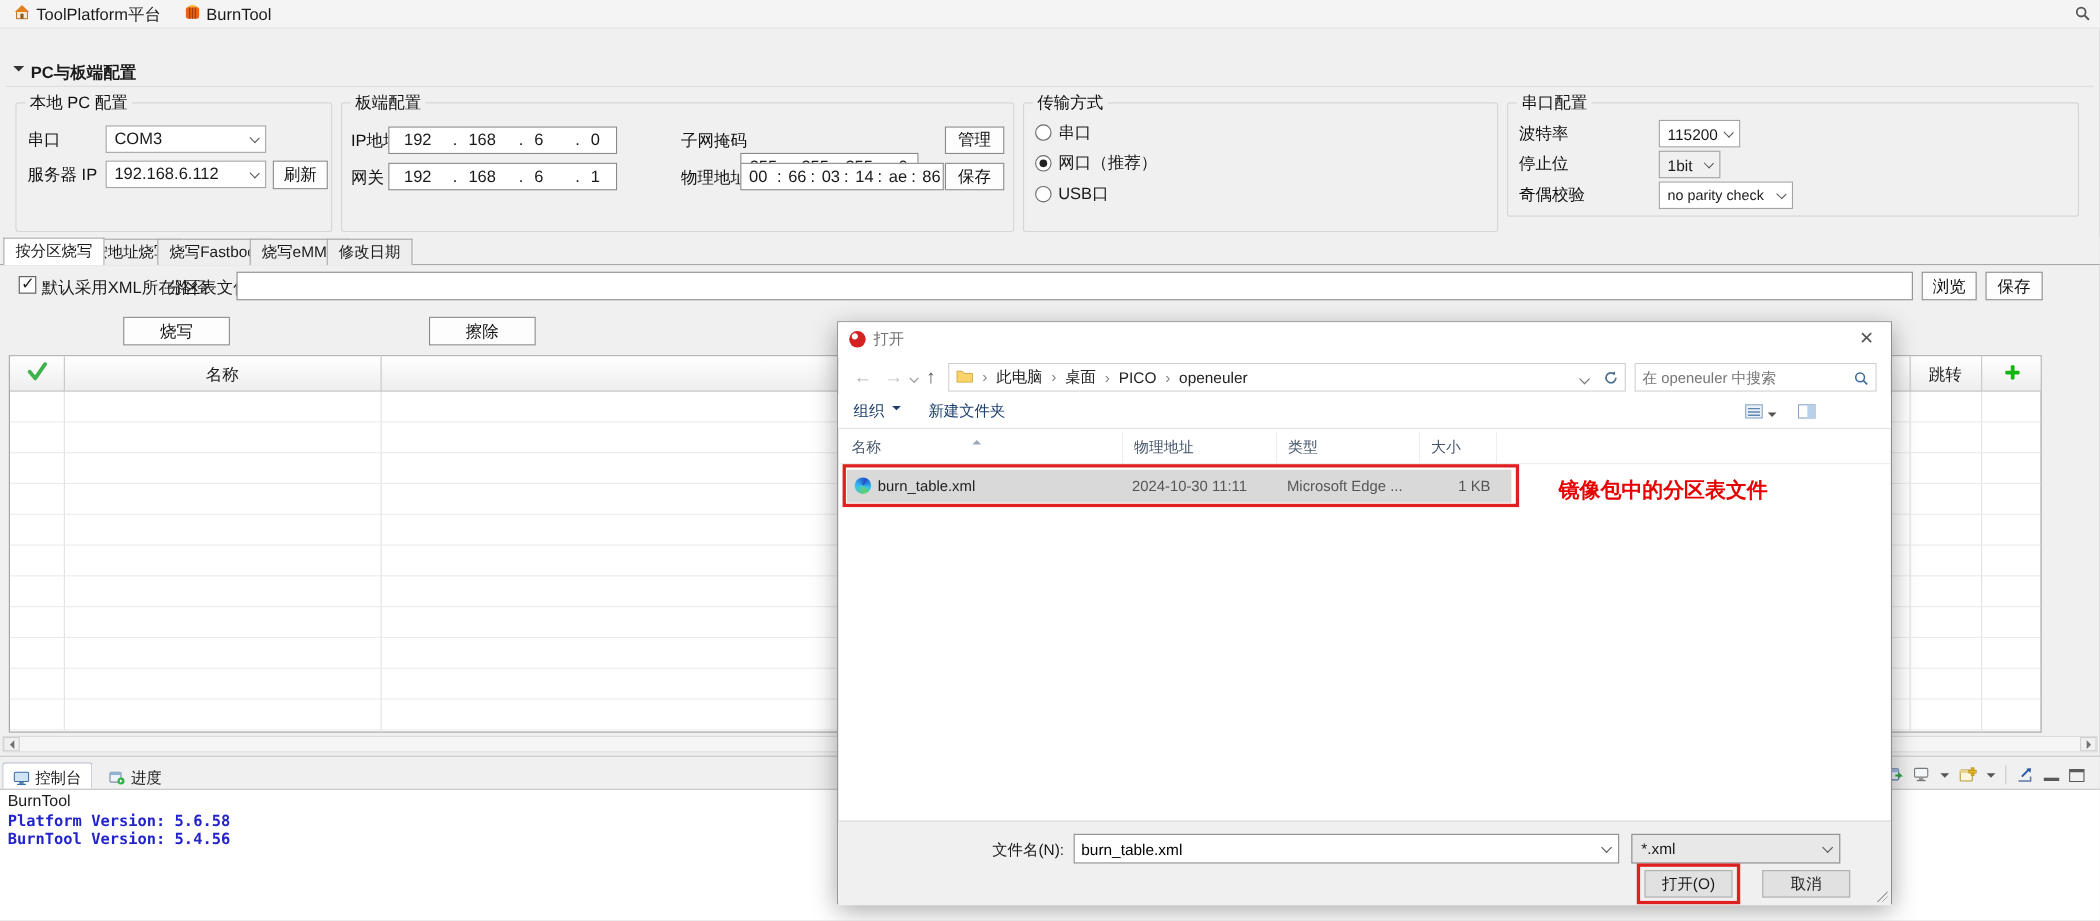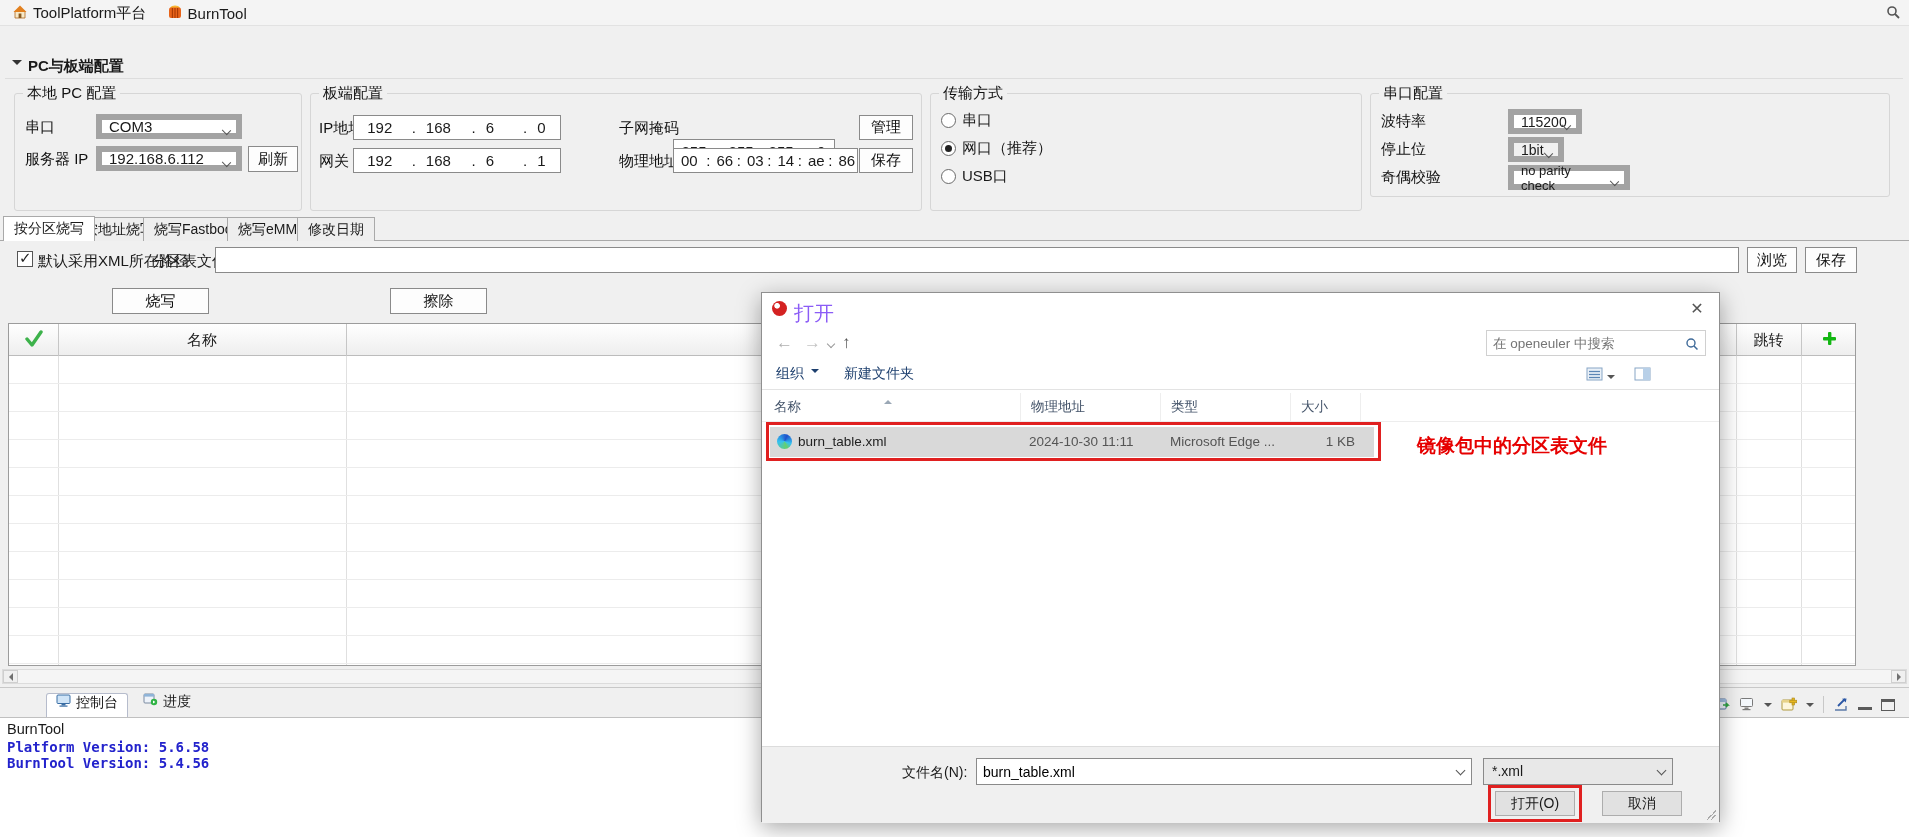--- a/index.html
+++ b/index.html
@@ -19,21 +19,21 @@
   .vtab { position:absolute; left:2px; top:1px; height:23px; background:#fff; border:1px solid #b6bccc; border-bottom:none;
           border-radius:3px 3px 0 0; display:flex; align-items:center; gap:5px; padding:0 10px; }
   .winctl { position:absolute; top:5px; width:14px; height:12px; cursor:pointer; }
   .ctl-min { border-bottom:3px solid #5a5a5a; height:11px; }
   .ctl-max { border:1.5px solid #5a5a5a; border-top:3px solid #5a5a5a; }
 
   
   .grp { position:absolute; border:1px solid #d6d6d6; border-radius:3px; }
   .grp-title { position:absolute; top:-10px; left:8px; background:#f0f0f0; padding:0 4px; font-size:15px; color:#111; }
   .lbl { position:absolute; color:#111; white-space:nowrap; }
-  .win-select { position:absolute; height:25px; background:#fff; border:6px solid #a3a3a3; display:flex; align-items:center;
+  .win-select { position:absolute; height:25px; background:#fff; border:1px solid #a3a3a3; display:flex; align-items:center;
                 padding:0 20px 0 7px; cursor:pointer; }
   .win-select .chev { position:absolute; right:6px; top:9px; width:7px; height:7px; border-right:1.6px solid #555;
                       border-bottom:1.6px solid #555; transform:rotate(45deg) scale(1,0.9); margin-top:-2px; }
   .btn { position:absolute; height:26px; background:#fdfdfd; border:1px solid #8a8a8a; display:flex; align-items:center;
          justify-content:center; cursor:pointer; font-size:15px; color:#111; }
   .octbox { position:absolute; height:25px; background:#fff; border:1px solid #8a8a8a; display:flex; align-items:center; }
   .octbox .oct { flex:1; text-align:center; font-size:15px; }
   .octbox.ip .oct + .oct::before { content:"."; margin-right:10px; color:#111; }
   .octbox.mac .oct + .oct::before { content:":"; margin-right:6px; color:#111; }
   .radio { display:inline-block; width:15px; height:15px; border:1px solid #6a6a6a; border-radius:50%; background:#fff;
@@ -63,22 +63,22 @@
 
   
   .hscroll { left:2px; top:669px; width:1905px; height:15px; background:#f5f5f5; border:1px solid #dcdcdc; }
   .harrow { position:absolute; top:0; width:15px; height:13px; background:#f0f0f0; border:1px solid #cfcfcf;
             display:flex; align-items:center; justify-content:center; cursor:pointer; }
   .tri-l { width:0; height:0; border:4px solid transparent; border-right-color:#707070; margin-left:-4px; }
   .tri-r { width:0; height:0; border:4px solid transparent; border-left-color:#707070; margin-right:-4px; }
 
   
   .console { left:0; top:687px; width:1909px; height:150px; background:#f0f0f0; border-top:1px solid #c8c8c8; }
-  .ctab { position:absolute; top:5px; height:24px; display:flex; align-items:flex-start; gap:5px; padding:0 9px; font-size:14px;
-          cursor:pointer;margin-left:44px; }
+  .ctab { position:absolute; top:5px; height:24px; display:flex; align-items:flex-end; gap:5px; padding:0 9px; font-size:14px;
+          cursor:pointer; }
   .ctab.active { background:#fff; border:1px solid #b6bccc; border-bottom:none; border-radius:3px 3px 0 0; }
   .cbody { position:absolute; left:0; top:29px; width:1909px; height:121px; background:#fff; border-top:1px solid #c0c0c0; }
   .cline { position:absolute; left:7px; white-space:pre; font-family:"DejaVu Sans Mono","Liberation Mono",monospace;
            font-size:14px; font-weight:bold; color:#2323cc; }
   .ctools { position:absolute; top:8px; display:flex; align-items:center; gap:9px; }
   .csep { width:1px; height:17px; background:#c8c8c8; }
   .cicon { cursor:pointer; display:inline-flex; }
   .dd { width:0; height:0; border:4px solid transparent; border-top-color:#555; margin-top:4px; cursor:pointer; }
 
   
@@ -377,28 +377,42 @@
     <div class="cbody">
       <div class="abs" style="left:7px; top:3px; font-size:14.5px; color:#1a1a1a;">BurnTool</div>
       <div class="cline" style="top:21px;">Platform Version: 5.6.58</div>
       <div class="cline" style="top:37px;">BurnTool Version: 5.4.56</div>
     </div>
   </div>
 
   <div class="abs dialog">
     <div class="dtitle">
       <span class="abs redapp" style="left:10px; top:8px;"></span>
-      <span class="abs" style="left:32px; top:7px; font-size:20px; color:#8b5cf6;">打开</span>
+      <span class="abs" style="left:32px; top:7px; font-size:14px; color:#737373;">打开</span>
       <span class="dclose">✕</span>
     </div>
 
     <span class="navglyph" style="left:14px; color:#b0b0b0;">←</span>
     <span class="navglyph" style="left:42px; color:#c4c4c4;">→</span>
     <span class="abs" style="left:66px; top:48px; width:6px; height:6px; border-right:1.4px solid #999; border-bottom:1.4px solid #999; transform:rotate(45deg);"></span>
     <span class="navglyph" style="left:80px; color:#555;">↑</span>
+    <div class="crumbbox">
+      <span><svg width="16" height="13">
+            <path d="M1 2.5h5l1.6 2H15v8H1z" fill="#fad46b" stroke="#c9a23a" stroke-width=".8"></path>
+          </svg></span>
+      <span class="crumb">此电脑</span>
+      <span class="crumb">桌面</span>
+      <span class="crumb">PICO</span>
+      <span class="crumb">openeuler</span>
+      <span class="abs" style="left:574px; top:10px; width:7px; height:7px; border-right:1.5px solid #777; border-bottom:1.5px solid #777; transform:rotate(45deg);"></span>
+      <span class="abs" style="left:594px; top:5px;"><svg width="15" height="15">
+            <path d="M12 7.5a4.5 4.5 0 1 1-1.4-3.3" fill="none" stroke="#4a6d8c" stroke-width="1.5"></path>
+            <path d="M11 1.4l.4 3.2-3.2-.5z" fill="#4a6d8c"></path>
+          </svg></span>
+    </div>
     <div class="searchbox">
       <input placeholder="在 openeuler 中搜索" style="">
       <span class="abs" style="right:6px; top:6px;"><svg width="14" height="14">
             <circle cx="6" cy="6" r="4" fill="none" stroke="#3f6a99" stroke-width="1.4"></circle>
             <line x1="9" y1="9" x2="12.5" y2="12.5" stroke="#3f6a99" stroke-width="1.5"></line>
           </svg></span>
     </div>
 
     <div class="dtoolbar">
       <span class="dtb-item" style="left:14px;"><span>组织</span> <span class="dd" style="display:inline-block; border-top-color:#1d3f6e; margin:0 0 1px 3px;"></span></span>

